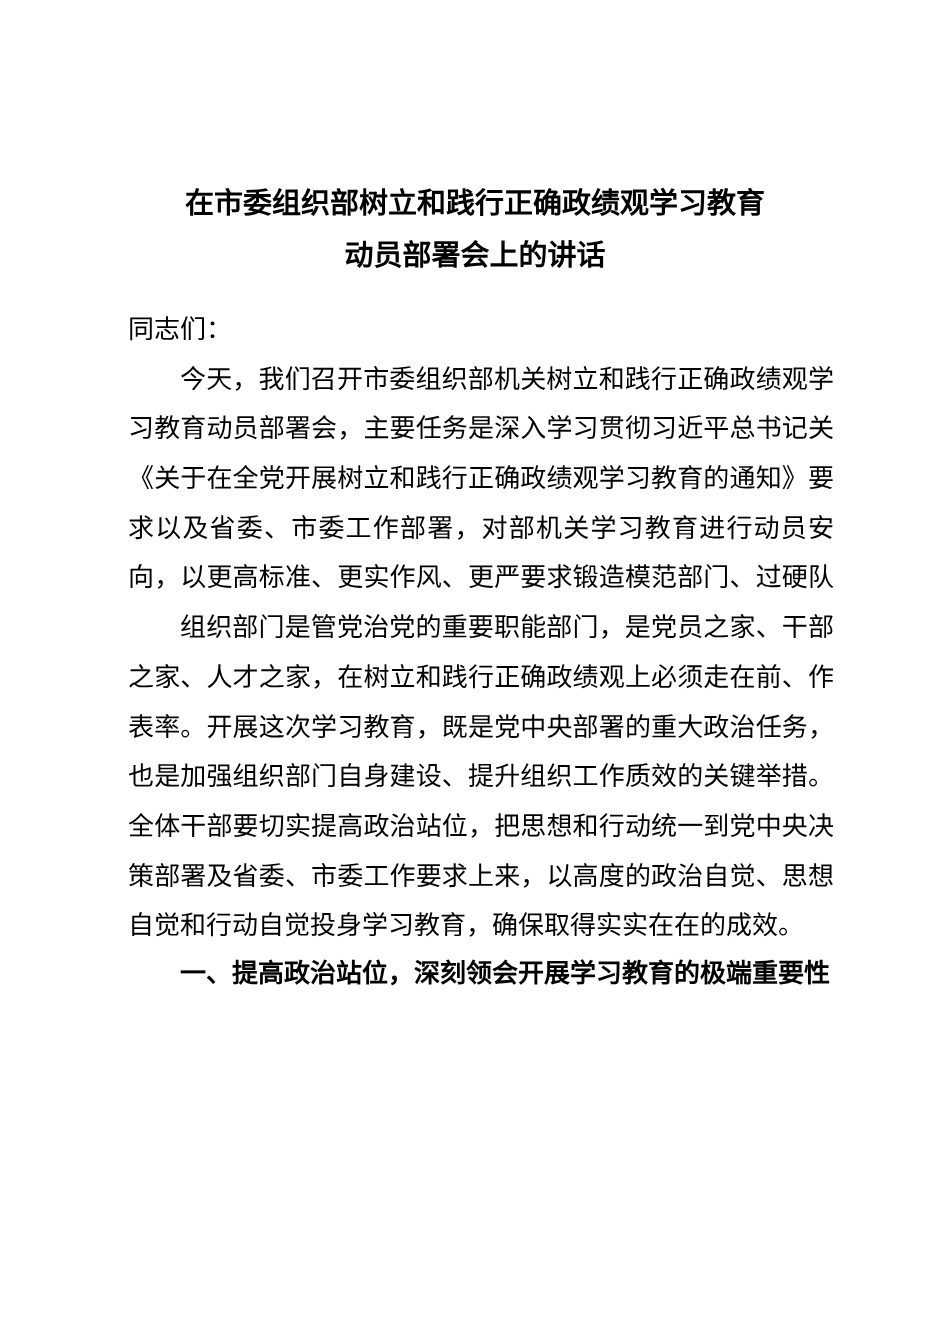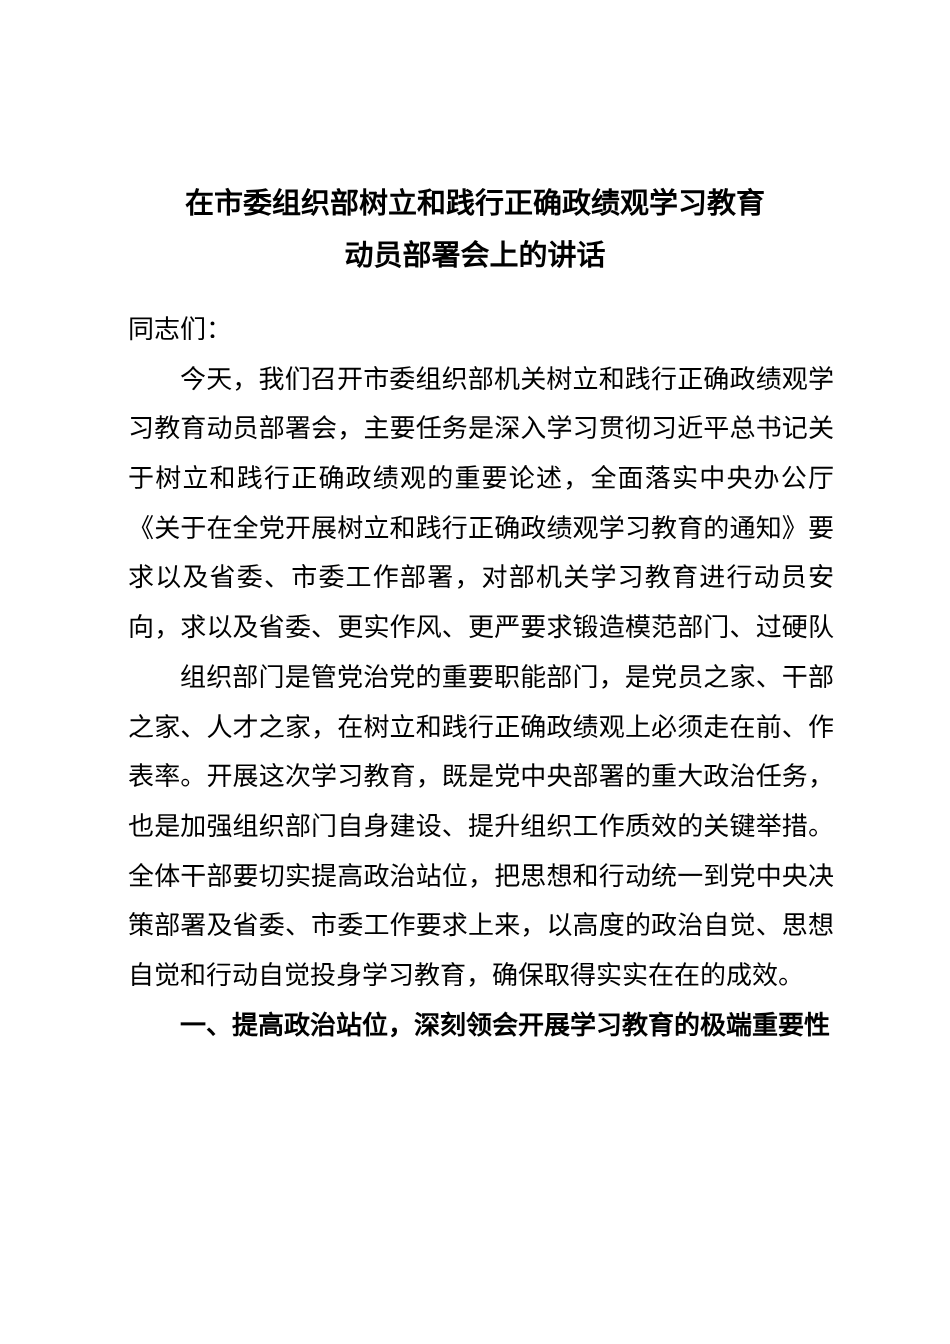--- a/index.html
+++ b/index.html
@@ -56,44 +56,43 @@
   .jl {
     text-align: justify;
     text-align-last: justify;
   }
   
   .ind {
     text-indent: 52px;
   }
   
   .heading {
-    font-family: Liberation Sans, sans-serif;
+    font-family: Liberation Mono, monospace;
     font-weight: 700;
   }
 </style>
 </head>
 <body>
 
 <div class="page">
 
   <div class="title">
     <div class="title-line">在市委组织部树立和践行正确政绩观学习教育</div>
     <div class="title-line">动员部署会上的讲话</div>
   </div>
 
   <div class="docbody">
 
     <div class="line">同志们：</div>
 
     <div class="line ind jl">今天，我们召开市委组织部机关树立和践行正确政绩观学</div>
     <div class="line jl">习教育动员部署会，主要任务是深入学习贯彻习近平总书记关</div>
-    <div class="line jl">于树立和践行正确政绩观的重要论述，全面落实中央办公厅</div>
     <div class="line jl">《关于在全党开展树立和践行正确政绩观学习教育的通知》要</div>
     <div class="line jl">求以及省委、市委工作部署，对部机关学习教育进行动员安</div>
-    <div class="line jl">向，求以及省委、更实作风、更严要求锻造模范部门、过硬队</div>
+    <div class="line jl">向，以更高标准、更实作风、更严要求锻造模范部门、过硬队</div>
 
     <div class="line ind jl">组织部门是管党治党的重要职能部门，是党员之家、干部</div>
     <div class="line jl">之家、人才之家，在树立和践行正确政绩观上必须走在前、作</div>
     <div class="line jl">表率。开展这次学习教育，既是党中央部署的重大政治任务，</div>
     <div class="line jl">也是加强组织部门自身建设、提升组织工作质效的关键举措。</div>
     <div class="line jl">全体干部要切实提高政治站位，把思想和行动统一到党中央决</div>
     <div class="line jl">策部署及省委、市委工作要求上来，以高度的政治自觉、思想</div>
     <div class="line">自觉和行动自觉投身学习教育，确保取得实实在在的成效。</div>
 
     <div class="line ind heading">一、提高政治站位，深刻领会开展学习教育的极端重要性</div>

